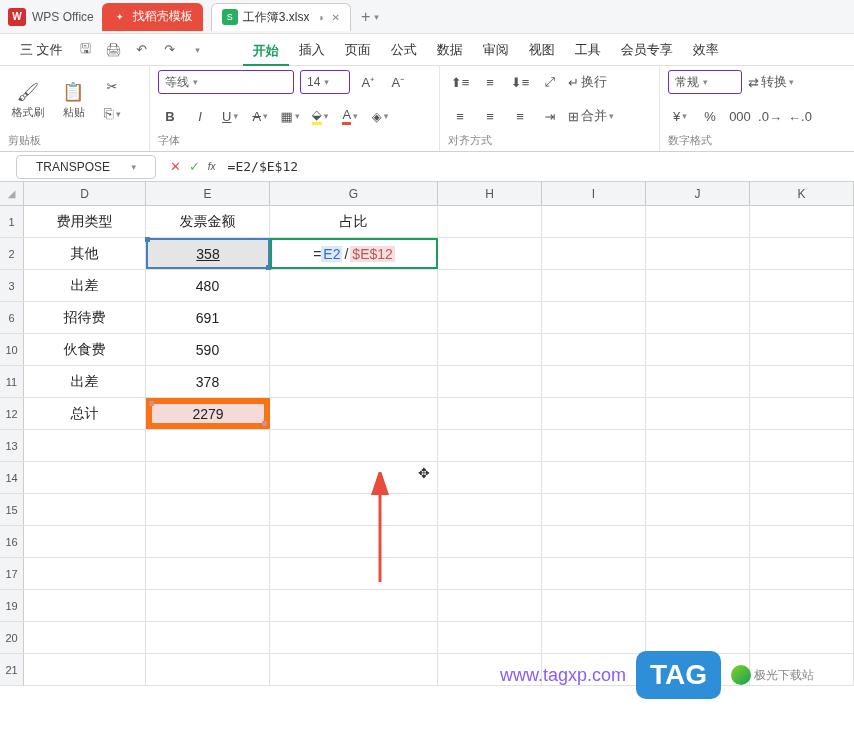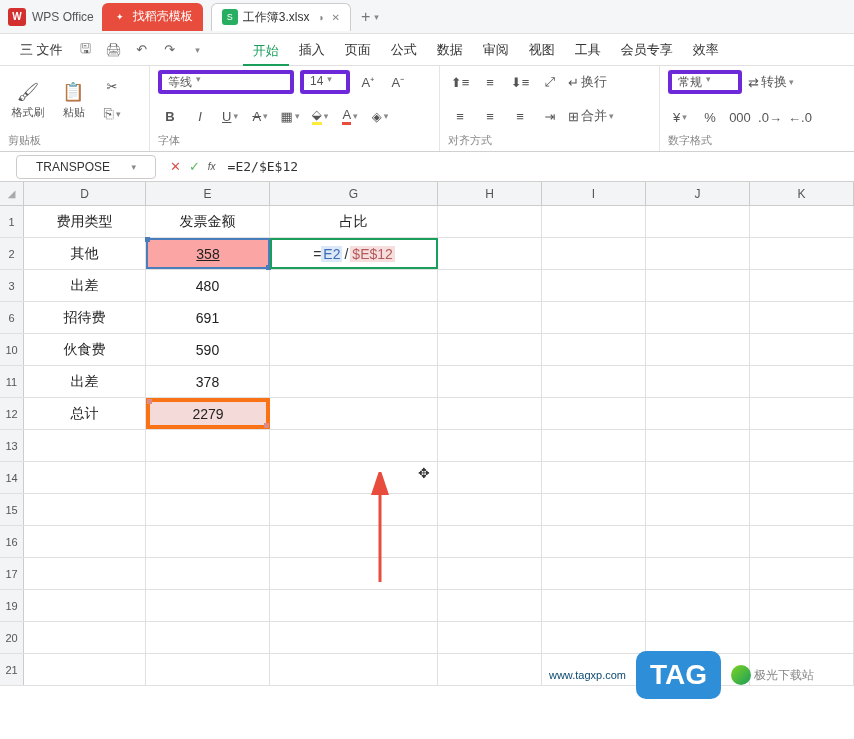--- a/index.html
+++ b/index.html
@@ -11,29 +11,29 @@
 .tab.red { background: #e74c3c; color: #fff; }
 .tab.active { background: #fff; border: 1px solid #ccc; border-bottom: none; }
 .tab-icon { width: 16px; height: 16px; border-radius: 3px; margin-right: 5px; display: inline-flex; align-items: center; justify-content: center; font-size: 9px; color: #fff; }
 .tab-icon.red { background: #e74c3c; }
 .tab-icon.green { background: #27ae60; }
 .tab-close, .tab-extra { margin-left: 8px; color: #888; font-size: 10px; }
 .plus-tab { margin-left: 10px; font-size: 16px; color: #777; }
 .menubar { height: 32px; display: flex; align-items: center; background: #fff; border-bottom: 1px solid #e0e0e0; padding-left: 10px; }
 .menu-icon-btn { width: 26px; height: 26px; display: flex; align-items: center; justify-content: center; color: #666; font-size: 13px; margin-right: 2px; }
 .menu-txt { font-size: 13px; color: #333; padding: 0 10px; }
-.menu-txt.active { color: #1a9e5c; font-weight: 400; border-bottom: 2px solid #1a9e5c; padding-bottom: 4px; margin-top: 8px; }
+.menu-txt.active { color: #1a9e5c; font-weight: 700; border-bottom: 2px solid #1a9e5c; padding-bottom: 4px; margin-top: 8px; }
 .toolbar { height: 86px; display: flex; background: #fff; border-bottom: 1px solid #d0d0d0; }
 .tgroup { border-right: 1px solid #e5e5e5; display: flex; flex-direction: column; padding: 4px 8px 0; }
 .tgroup-top { flex: 1; display: flex; align-items: center; gap: 6px; flex-wrap: wrap; }
 .tgroup-label { font-size: 11px; color: #888; padding: 3px 0; }
 .tbtn { min-width: 24px; height: 24px; display: flex; align-items: center; justify-content: center; color: #555; font-size: 13px; border-radius: 3px; gap: 2px; }
 .tbtn.big { flex-direction: column; height: 46px; width: 40px; font-size: 11px; }
 .tbtn.big .ic { font-size: 18px; }
-.select { height: 24px; border: 4px solid #6d28d9; border-radius: 3px; padding: 0 6px; display: flex; align-items: flex-start; font-size: 12px; color: #555; gap: 4px; }
+.select { height: 24px; border: 1px solid #6d28d9; border-radius: 3px; padding: 0 6px; display: flex; align-items: center; font-size: 12px; color: #555; gap: 4px; }
 .row2 { display: flex; gap: 6px; margin-top: 4px; }
 .namebox-row { height: 30px; display: flex; align-items: center; border-bottom: 1px solid #d0d0d0; background: #fff; }
 .namebox { width: 140px; height: 24px; border: 1px solid #ccc; border-radius: 4px; margin-left: 16px; display: flex; align-items: center; padding: 0 19px; font-size: 12px; color: #333; justify-content: space-between; }
 .fx-controls { display: flex; align-items: center; margin-left: 14px; gap: 8px; }
 .fx-x { color: #d9534f; font-size: 13px; }
 .fx-check { color: #5cb85c; font-size: 13px; }
 .fx-sym { font-style: italic; font-size: 10px; color: #555; }
 .formula-input { margin-left: 12px; font-size: 13px; color: #333; font-family: Consolas, monospace; }
 .grid-wrap { position: relative; }
 .colhdr-row { height: 24px; display: flex; background: #f3f4f5; border-bottom: 1px solid #ccc; }
@@ -44,39 +44,39 @@
 .colhdr.c-g { width: 168px; }
 .colhdr.c-n { width: 104px; }
 .gridrow { height: 32px; display: flex; border-bottom: 1px solid #e0e0e0; }
 .rowhdr { width: 24px; border-right: 1px solid #ccc; background: #f3f4f5; display: flex; align-items: center; justify-content: center; font-size: 11px; color: #555; }
 .cell { border-right: 1px solid #e0e0e0; display: flex; align-items: center; justify-content: center; font-size: 14px; color: #222; position: relative; }
 .cell.c-d { width: 122px; }
 .cell.c-e { width: 124px; }
 .cell.c-g { width: 168px; }
 .cell.c-n { width: 104px; }
 .cell.header { font-weight: 500; }
-.sel-e2 { border: 2px solid #4a7ebb; background: #fca5a5; text-decoration: underline; }
+.sel-e2 { border: 2px solid #4a7ebb; background: #e5e5e5; text-decoration: underline; }
 .sel-e2::before, .sel-e2::after { content:''; position:absolute; width:5px; height:5px; background:#4a7ebb; }
 .sel-e2::before { top:-3px; left:-3px; }
 .sel-e2::after { bottom:-3px; right:-3px; }
-.sel-e12 { border: 4px solid #f97316; background: #f5dada; }
+.sel-e12 { border: 6px solid #f97316; background: #f5dada; }
 .sel-e12::before, .sel-e12::after { content:''; position:absolute; width:5px; height:5px; background:#d98b8b; }
 .sel-e12::before { top:-3px; left:-3px; }
 .sel-e12::after { bottom:-3px; right:-3px; }
 .active-cell { border: 2px solid #1a9e5c; }
 .cell-formula .eq { color:#333; }
 .cell-formula .ref1 { color:#3a6db5; background:#dce8f7; padding:0 2px; }
 .cell-formula .slash { color:#333; padding:0 2px; }
 .cell-formula .ref2 { color:#b55a5a; background:#f7dede; padding:0 2px; }
 .arrow { position:absolute; left:370px; top:290px; pointer-events:none; }
 .cursor-move { position:absolute; left:418px; top:283px; font-size:14px; color:#333; pointer-events:none; }
 .watermark { position:absolute; right:40px; bottom:40px; display:flex; align-items:center; gap:10px; }
 .wm-txt { text-align:center; }
 .wm-line1 { color:#e74c3c; font-size:24px; font-weight:bold; font-style:italic; }
-.wm-line2 { color:#0c4a6e; font-size:11px;margin-left:36px; }
+.wm-line2 { color:#8b5cf6; font-size:18px;margin-left:36px; }
 .wm-tag { background:#2e8fd8; color:#fff; font-size:28px; font-weight:bold; padding:8px 14px; border-radius:10px; }
 .wm-jg { display:flex; align-items:center; gap:3px; color:#888; font-size:12px; }
 .jg-ic { width:20px; height:20px; border-radius:50%; background:linear-gradient(135deg,#7ed321,#1a9e5c); }
 .chevron { font-size:9px; color:#888; }
 </style>
 </head>
 <body>
 
 <div class="titlebar">
   <div class="app-icon">W</div>
@@ -201,21 +201,21 @@
         <div class="tbtn">
             <span>⊞</span>
             <span>合并</span>
             <span class="chevron">▾</span>
           </div>
       </div>
     </div>
     <div class="tgroup-label">对齐方式</div>
   </div>
   <div class="tgroup" style="width:190px;border-right:none">
-    <div class="tgroup-top" style="flex-direction:row;align-items:flex-start">
+    <div class="tgroup-top" style="flex-direction:column;align-items:flex-start">
       <div style="display:flex;gap:6px">
         <div class="select" style="width:74px">
             <span>常规</span>
             <span class="chevron">▾</span>
           </div>
         <div class="tbtn">
             <span>⇄</span>
             <span>转换</span>
             <span class="chevron">▾</span>
           </div>

